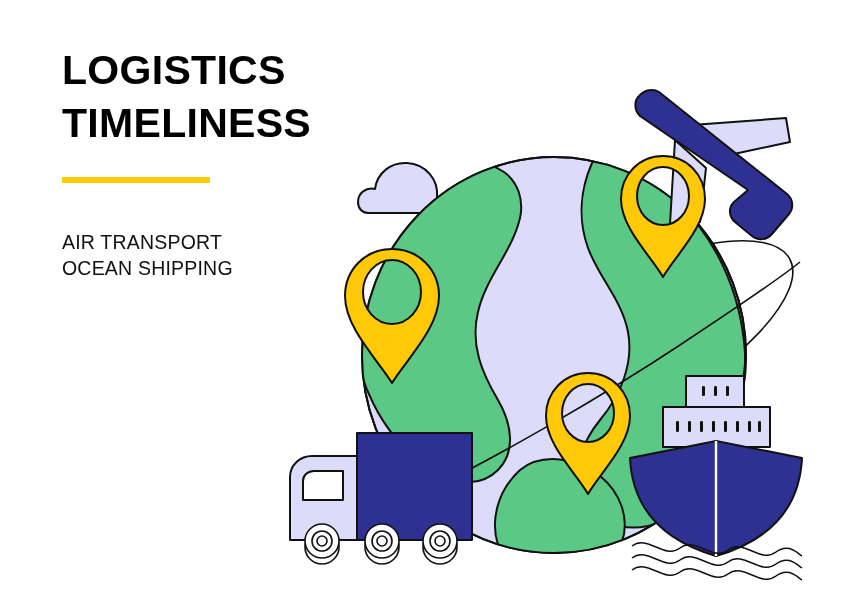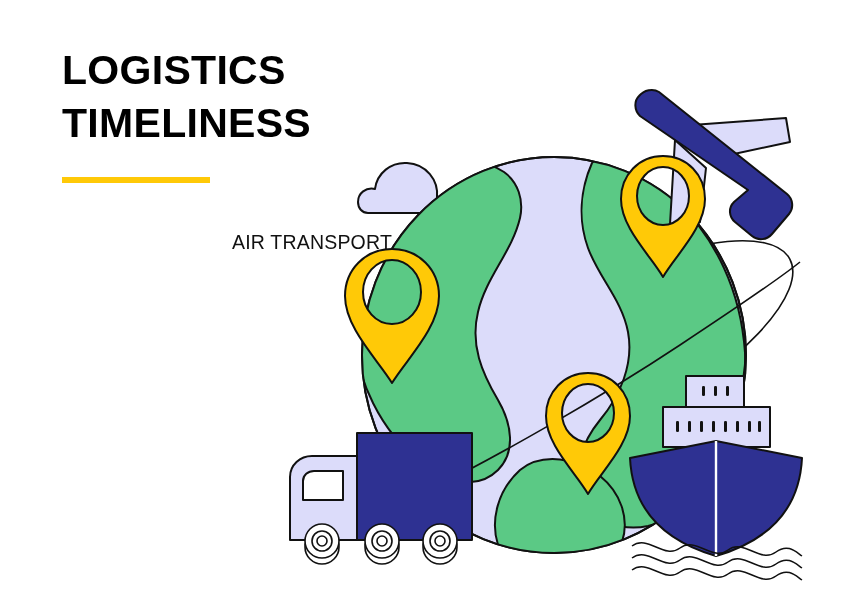--- a/index.html
+++ b/index.html
@@ -47,21 +47,20 @@
     padding: 0;
     margin-top: 46px;
   }
   #transport-list li {
     font-family: "Liberation Sans", sans-serif;
     font-weight: 400;
     font-size: 19.5px;
     line-height: 1.37;
     letter-spacing: 0.2px;
     color: #111111;
-    text-align: right;
   }
   #illustration {
     position: absolute;
     left: 0;
     top: 0;
     width: 850px;
     height: 604px;
   }
   .stroke {
     stroke: #111111;
@@ -74,20 +73,21 @@
 <body>
 
 <div id="poster">
 
   <div id="text-block">
     <h1 id="title">LOGISTICS
 TIMELINESS</h1>
     <div id="divider"></div>
     <ul id="transport-list">
       <li>AIR TRANSPORT</li>
+      <li>OCEAN SHIPPING</li>
     </ul>
   </div>
 
   <svg id="illustration" viewBox="0 0 850 604" xmlns="http://www.w3.org/2000/svg">
 
     <defs>
       <clipPath id="globeClip">
         <ellipse cx="554" cy="355" rx="192" ry="198"></ellipse>
       </clipPath>
       <mask id="pinHoleA">

